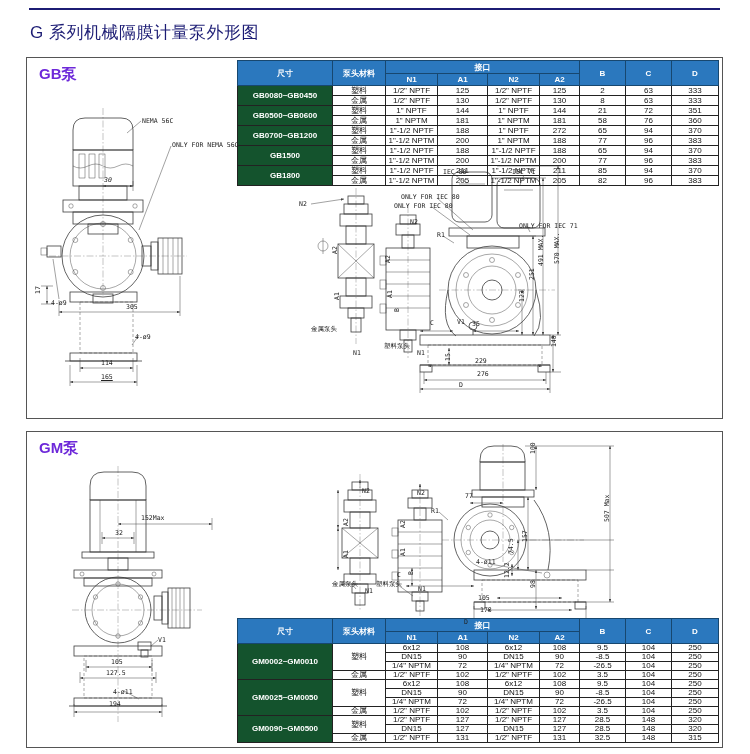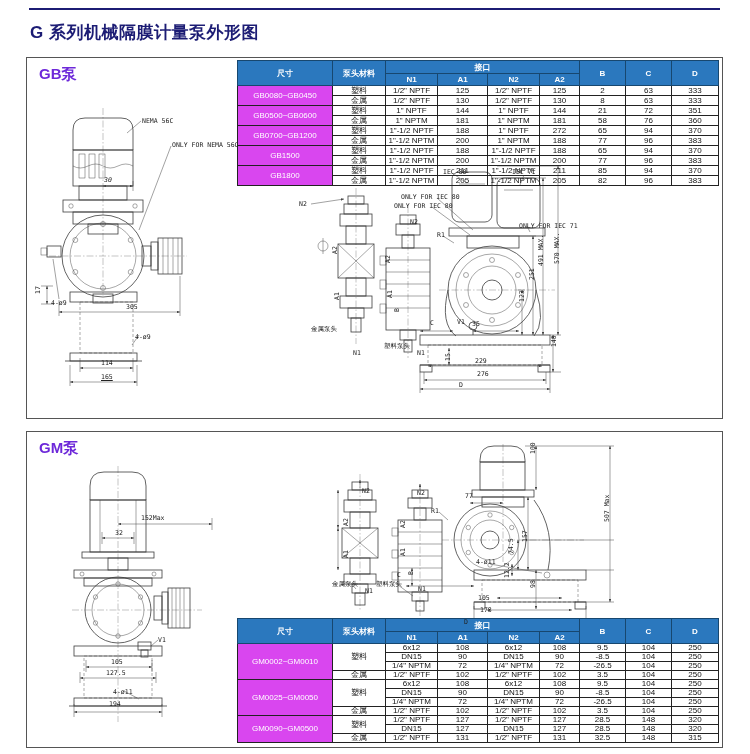--- a/index.html
+++ b/index.html
@@ -1,37 +1,37 @@
 <!DOCTYPE html>
 <html><head>
 <meta charset="utf-8">
 <style>
   html,body{margin:0;padding:0}
   .page{position:relative;width:750px;height:754px;background:#fff;font-family:"Liberation Sans",sans-serif;overflow:hidden}
   .top-rule{position:absolute;left:29px;top:8px;width:691px;height:2px;background:#1c1c74}
-  .title{position:absolute;left:30px;top:21px;margin:0;font-size:17px;font-weight:bold;color:#1c1c74;letter-spacing:.5px}
+  .title{position:absolute;left:30px;top:21px;margin:0;font-size:17px;font-weight:normal;color:#1c1c74;letter-spacing:.5px}
   .panel{position:absolute;border:1px solid #555;background:#fff}
   .panel.gb{left:26px;top:57px;width:695px;height:360px}
   .panel.gm{left:26px;top:431px;width:695px;height:315px}
   .panel-label{position:absolute;left:12px;top:7px;font-size:15px;font-weight:bold;color:#6d28d9}
   svg.draw{position:absolute}
   #gb-front{left:8px;top:30px}
   #gb-side{left:250px;top:100px}
   #gm-front{left:15px;top:28px}
   #gm-side{left:295px;top:8px}
   table.spec{position:absolute;left:210px;border-collapse:collapse;table-layout:fixed;width:481px}
   .gb table.spec{top:2px}
   .gm table.spec{top:186px}
   .spec th,.spec td{border:1px solid #222;text-align:center;vertical-align:middle;padding:0;overflow:hidden;white-space:nowrap}
   .spec thead th{background:#2b78be;color:#fff;font-size:8px;font-weight:bold;border-color:#17476f}
   .spec thead tr.h1{height:13px}
   .spec thead tr.h2{height:12px}
   .spec td{height:9px;font-size:8px;line-height:8px;color:#111}
   .gm .spec td{height:8px}
-  .spec td.size{background:#d946ef;color:#fff;font-weight:normal}
+  .spec td.size{background:#14532d;color:#fff;font-weight:bold}
   .ann{position:absolute;font-family:"DejaVu Sans Mono",monospace;font-size:6.5px;line-height:7px;color:#222;white-space:nowrap;z-index:3}
   .ann.r{transform:rotate(-90deg);transform-origin:0 0}
   .ann.cn{font-family:"Liberation Sans",sans-serif}
   .ln{stroke:#3c3c3c;fill:none;stroke-width:.8}
   .tn{stroke:#3c3c3c;fill:none;stroke-width:.45}
   .cl{stroke:#8a8a8a;fill:none;stroke-width:.5;stroke-dasharray:7 2 1.5 2}
   .hd{stroke:#555;fill:none;stroke-width:.5;stroke-dasharray:3 2}
   .d{stroke:#444;fill:none;stroke-width:.5}
 </style>
 </head>

